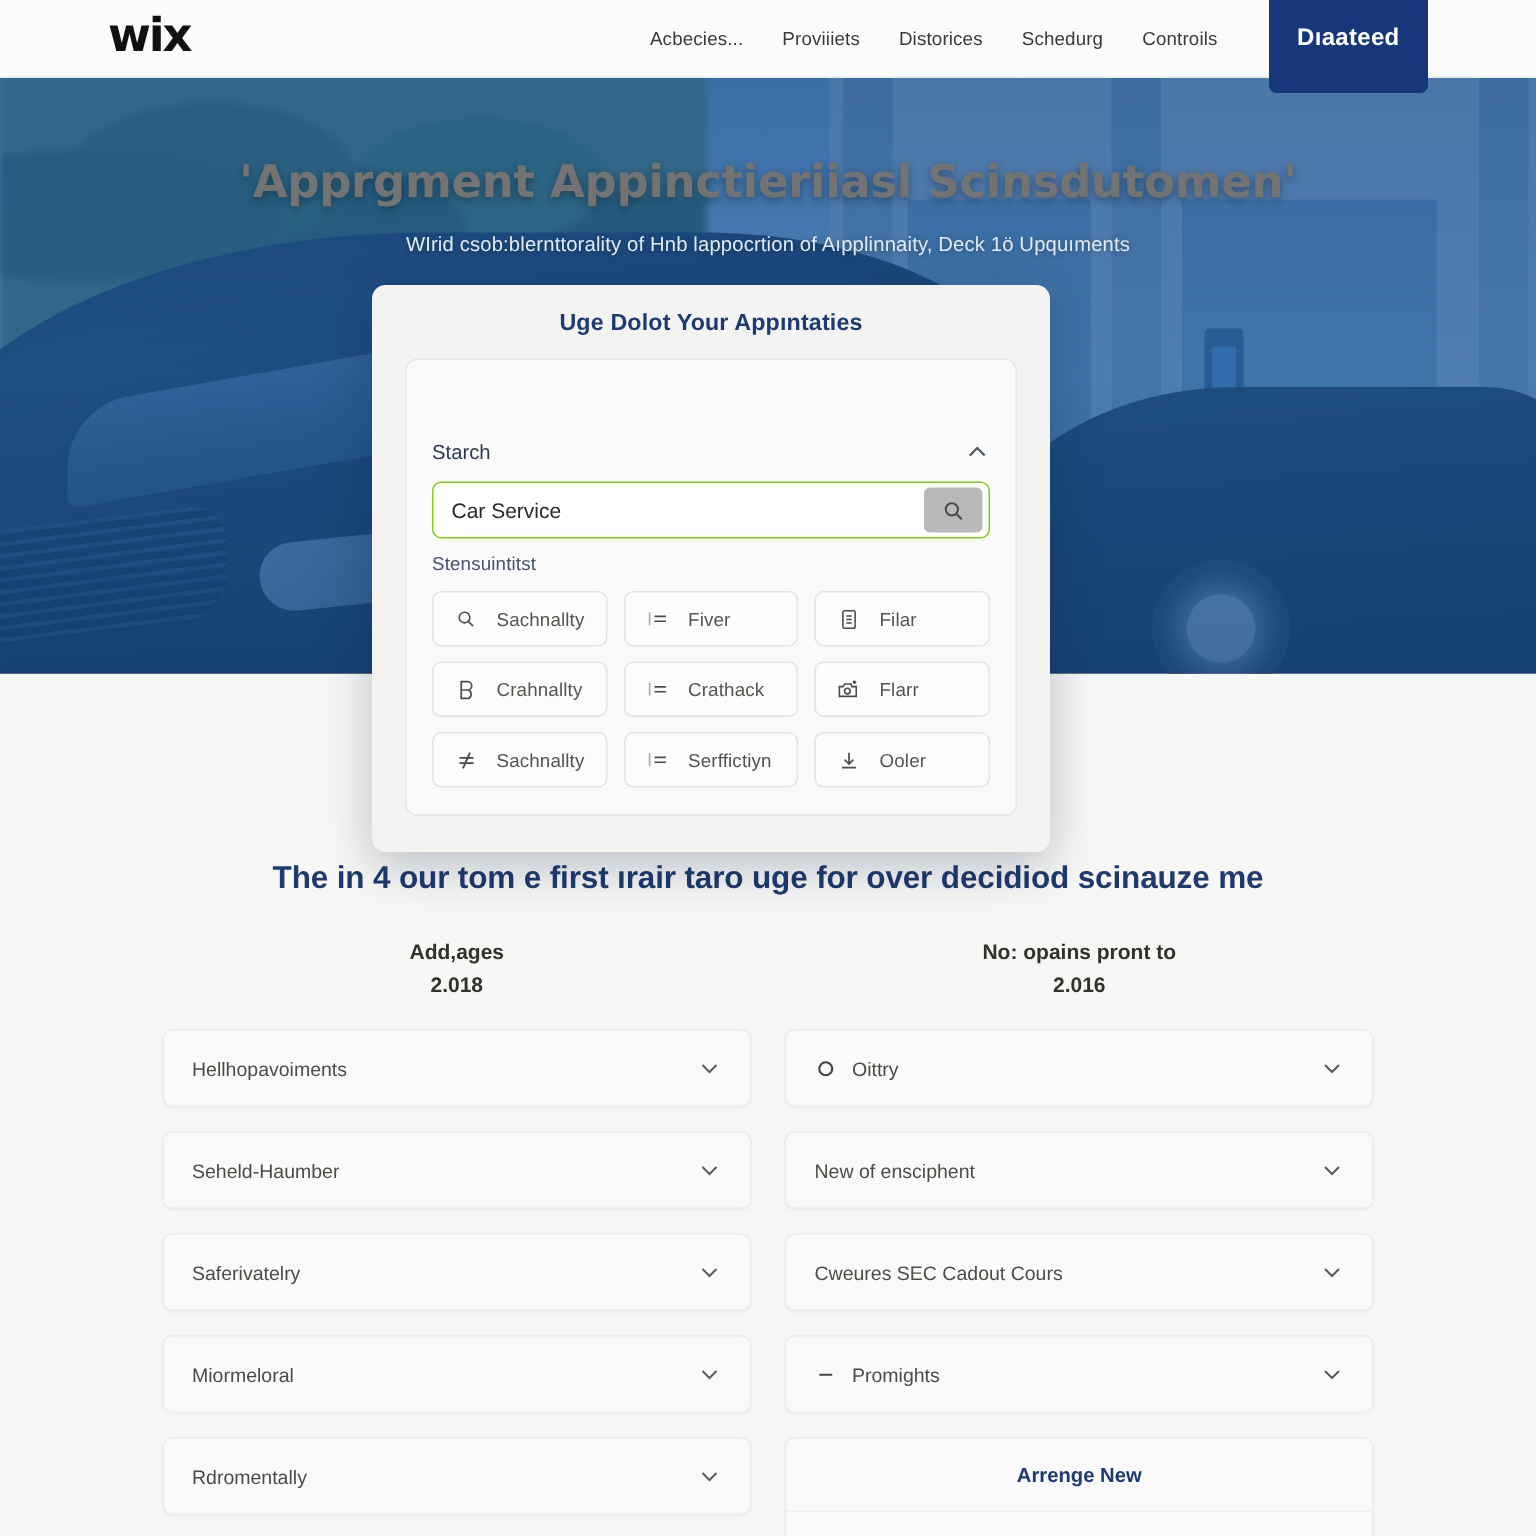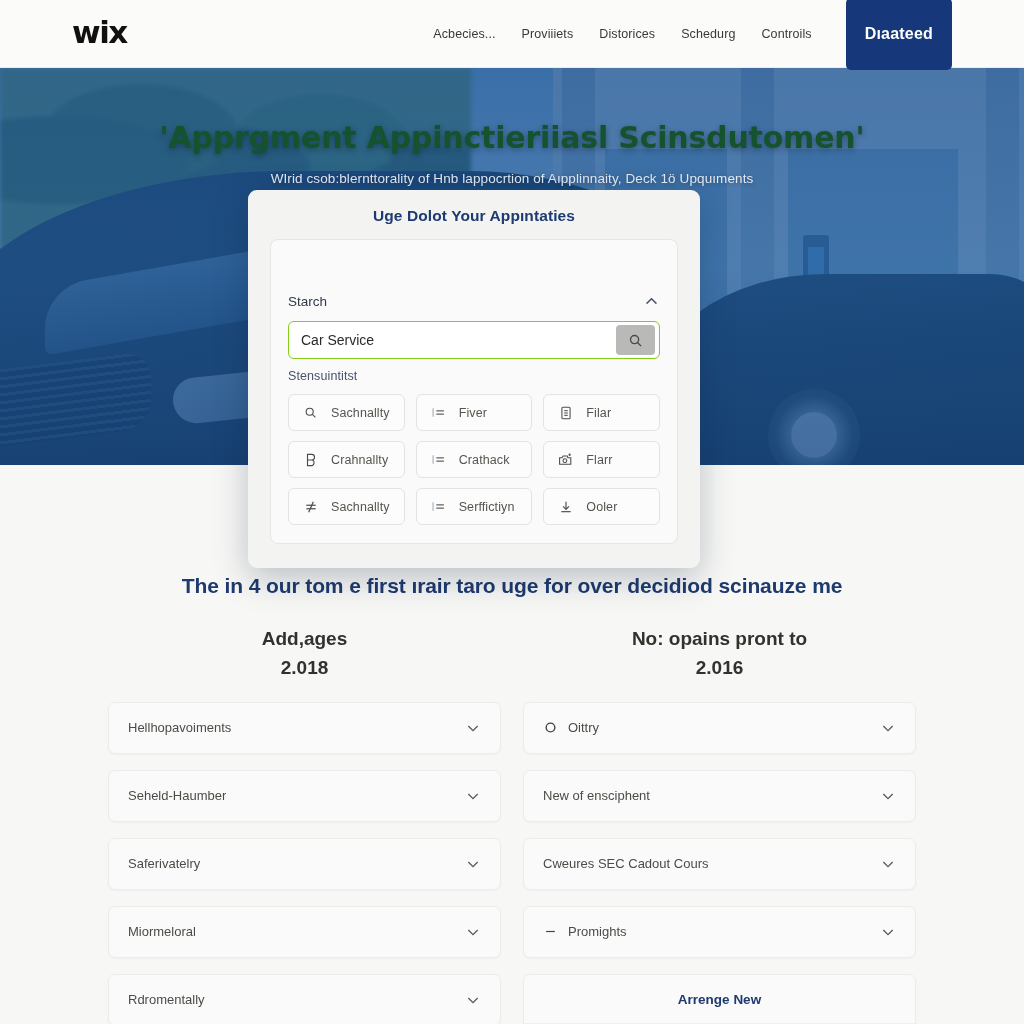--- a/index.html
+++ b/index.html
@@ -6,21 +6,21 @@
   html, body {
     width: 1024px; height: 1024px;
     font-family: "Liberation Sans", sans-serif;
     background: #f7f7f5;
     overflow: hidden;
   }
   .page { position: relative; width: 1024px; height: 1024px; background: #f7f7f5; }
 
   
   .header {
-    position: relative; height: 68px; width: 100%;
+    position: relative; height: 52px; width: 100%;
     background: #fbfbf9;
     display: flex; align-items: center;
     padding: 0 72px 0 72px;
     border-bottom: 1px solid #ececea;
     z-index: 5;
   }
   .logo {
     font-family: "DejaVu Sans", sans-serif;
     font-weight: 700; font-size: 31px; letter-spacing: -1.5px;
     color: #12100e; line-height: 1; position: relative; top: -1px;
@@ -99,21 +99,21 @@
   .hp-wheel { position:absolute; right:16%; bottom:-4%; width:92px; height:92px;
     border-radius:50%; background: radial-gradient(circle,#c6cdd4 0 34%, #7d8a95 36%, #2a3642 60%, #141d26 100%);
   }
   .hero-overlay {
     position: absolute; inset: 0;
     background: linear-gradient(180deg, rgba(28,84,150,0.74) 0%, rgba(31,92,160,0.70) 50%, rgba(26,78,140,0.76) 100%);
   }
   .hero-text { position: absolute; left:0; right:0; top: 52px; text-align:center; }
   .hero-title {
     font-family: "DejaVu Sans", sans-serif;
-    font-size: 30px; font-weight: 700; color: #14532d;
+    font-size: 30px; font-weight: 700; color: #737373;
     letter-spacing: -0.2px; text-shadow: 0 2px 6px rgba(0,0,0,.35);
     line-height: 1.2;
   }
   .hero-sub {
     margin-top: 15px; font-size: 13.5px; color: #e2eaf2;
     letter-spacing: .1px; text-shadow: 0 1px 4px rgba(0,0,0,.3);
   }
 
   
   .booking-card {
@@ -163,21 +163,21 @@
   .chip-label { font-size:12.5px; color:#55554f; letter-spacing:.1px; }
 
   
   .lower { position: absolute; left:0; right:0; top: 449px; padding: 0 108px; }
   .section-heading {
     text-align:center; margin-top: 125px;
     font-size: 21px; font-weight:700; color:#1e3a6e; letter-spacing:-.1px;
   }
   .cols { display:flex; gap: 22px; margin-top: 26px; }
   .col { flex:1; min-width:0; }
-  .col-head { text-align:center; font-size:19px; font-weight:700; color:#33312c; line-height:1.55; }
+  .col-head { text-align:center; font-size:14px; font-weight:700; color:#33312c; line-height:1.55; }
   .acc-list { margin-top: 19px; display:flex; flex-direction:column; gap:16px; }
   .acc-item {
     background:#fafafa; border:1px solid #ececea; border-radius:7px;
     height: 52px; display:flex; align-items:center; padding: 0 19px;
     box-shadow: 0 1px 2px rgba(0,0,0,.03); cursor:pointer;
   }
   .acc-lead { display:flex; align-items:center; gap:11px; min-width:0; }
   .acc-ic { width:14px; height:14px; flex:0 0 14px; color:#45453f; display:flex; align-items:center; justify-content:center; }
   .acc-label { font-size:13px; color:#4c4c46; white-space:nowrap; overflow:hidden; text-overflow:ellipsis; }
   .acc-chev { margin-left:auto; width:16px; height:16px; color:#5a5a54; }

